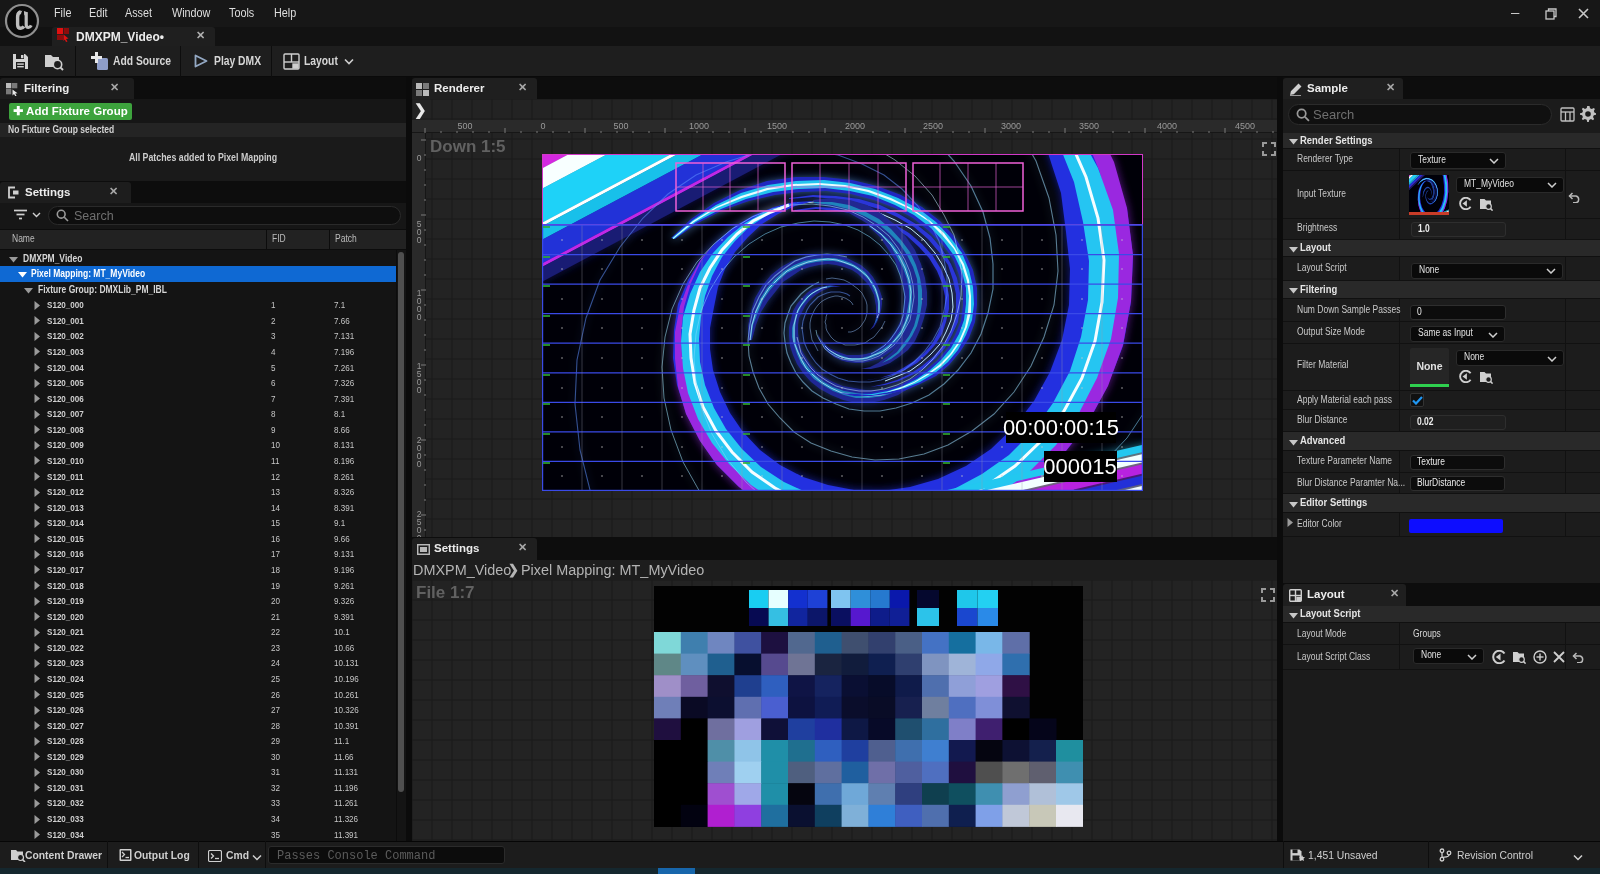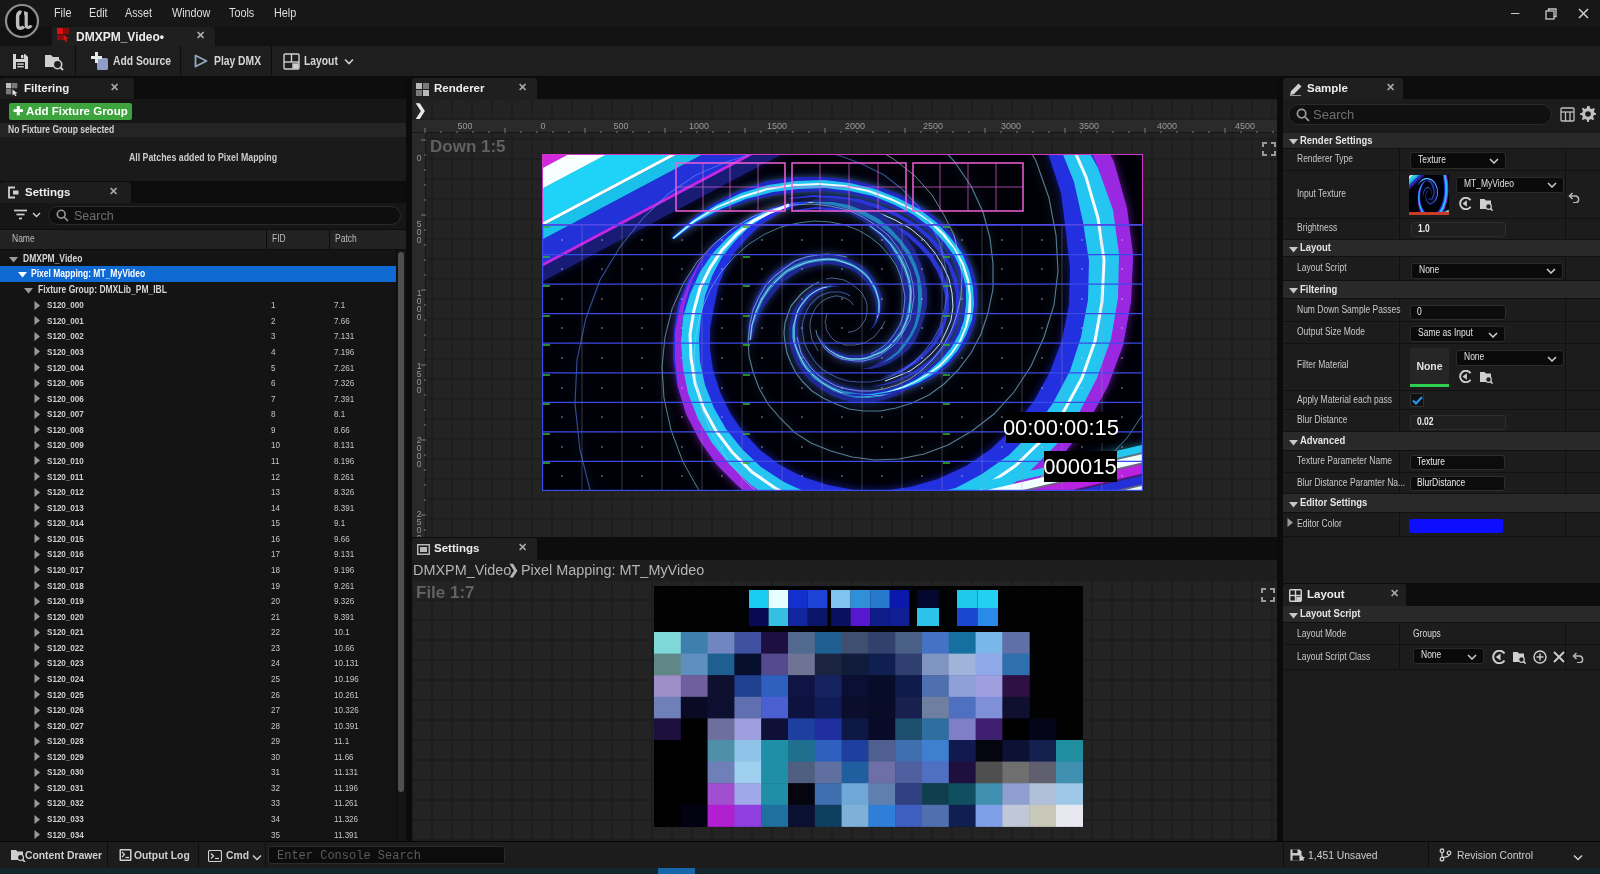--- a/index.html
+++ b/index.html
@@ -1391,21 +1391,21 @@
 <svg class="abs" style="left:208px;top:850px" width="14" height="12" viewBox="0 0 14 12">
     <rect x="0.5" y="0.5" width="13" height="11" rx="1.5" fill="none" stroke="#cfcfcf" stroke-width="1.2"></rect>
     <path d="M3 3.5 L5.5 6 L3 8.5" stroke="#cfcfcf" stroke-width="1.3" fill="none"></path>
     <line x1="7" y1="8.5" x2="11" y2="8.5" stroke="#cfcfcf" stroke-width="1.3"></line>
   </svg>
 <div class="txt" style="left:226px;top:849px;font-size:11.5px;font-weight:bold;transform:scaleX(.9);transform-origin:0 50%;color:#cfcfcf">Cmd</div>
 <svg class="abs" style="left:252px;top:854px" width="10" height="7" viewBox="0 0 10 7" fill="none" stroke="#cfcfcf" stroke-width="1.5">
     <path d="M1 1.5 L5 5.5 L9 1.5"></path>
   </svg>
 <div class="abs" style="left:268px;top:846px;width:237px;height:18px;background:#0c0c0c;border:1px solid #2b2b2b;border-radius:3px"></div>
-<div class="txt" style="left:277px;top:849px;font-family:'Liberation Mono',monospace;font-size:12px;color:#5c5c5c">Enter Console Search</div>
+<div class="txt" style="left:277px;top:849px;font-family:'Liberation Mono',monospace;font-size:12px;color:#5c5c5c">Passes Console Command</div>
 <div class="abs" style="left:1283px;top:841px;width:1px;height:27px;background:#0e0e0e"></div>
 <svg class="abs" style="left:1290px;top:849px" width="15" height="13" viewBox="0 0 15 13">
     <path d="M0.5 0.5 L9.5 0.5 L11.5 2.5 L11.5 11.5 L0.5 11.5 Z" fill="#cfcfcf"></path>
     <rect x="2.5" y="0.5" width="5" height="3.6" fill="#1c1c1c"></rect>
     <rect x="2.5" y="6.5" width="7" height="5" fill="#1c1c1c"></rect>
     <path d="M12 6 L13 8 L15 8.3 L13.5 9.8 L14 12 L12 11 L10 12 L10.5 9.8 L9 8.3 L11 8 Z" fill="#cfcfcf"></path>
   </svg>
 <div class="txt" style="left:1308px;top:849px;font-size:11.5px;transform:scaleX(.9);transform-origin:0 50%;color:#cfcfcf">1,451 Unsaved</div>
 <div class="abs" style="left:1428px;top:841px;width:1px;height:27px;background:#0e0e0e"></div>
 <svg class="abs" style="left:1439px;top:848px" width="13" height="14" viewBox="0 0 13 14" fill="none" stroke="#cfcfcf" stroke-width="1.3">

